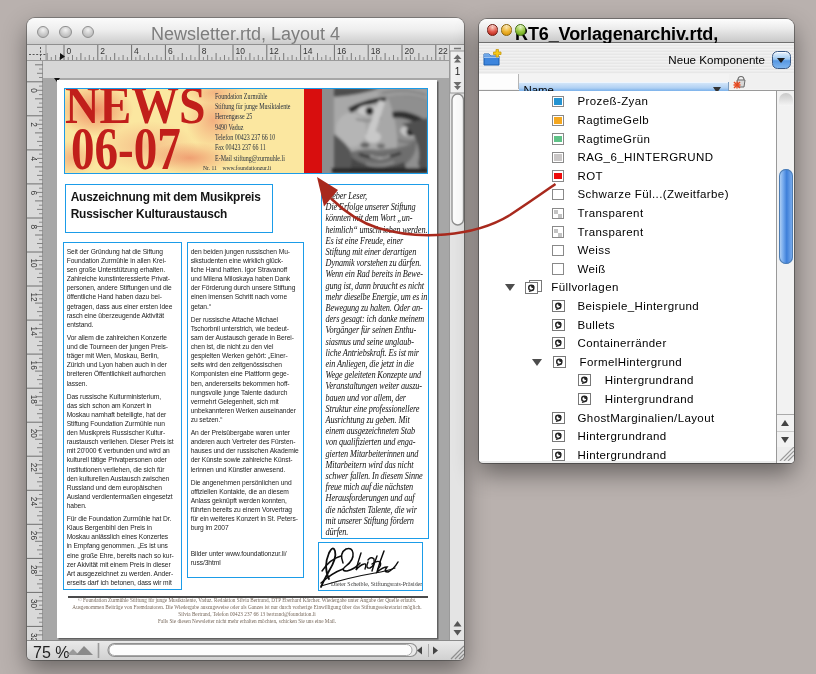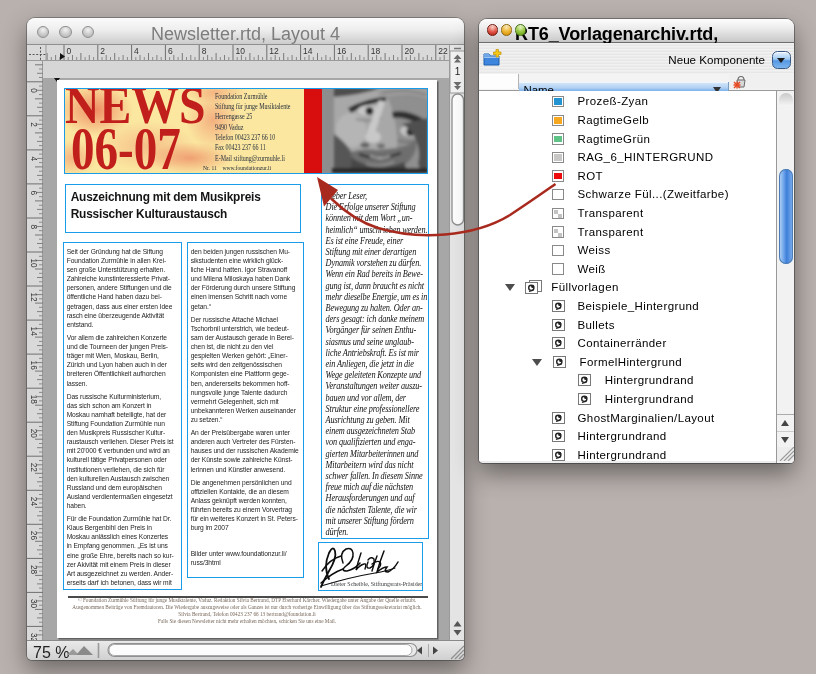--- a/index.html
+++ b/index.html
@@ -30,21 +30,21 @@
   
   #w1bottom{left:0;top:622px;width:100%;height:20px;background:linear-gradient(#e9e9e9,#cfcfcf);border-top:1px solid #8a8a8a;}
 
   
   #page{left:30px;top:62px;width:380px;height:558px;background:#ffffff;
         box-shadow:1.5px 1.5px 0 rgba(40,40,40,.55);}
 
   
   .bluebox{position:absolute;border:1.6px solid #1b9ce8;box-sizing:border-box;}
   #hdrbox{left:7px;top:8px;width:364px;height:86px;}
-  #headline{left:8px;top:104px;width:236px;height:49px;}
+  #headline{left:8px;top:104px;width:208px;height:49px;}
   #col1{left:6px;top:162px;width:119px;height:348px;}
   #col2{left:130px;top:162px;width:117px;height:336px;}
   #col3{left:264px;top:104px;width:108px;height:355px;}
   #sigbox{left:261px;top:462px;width:105px;height:49px;}
 
   .bluebox{overflow:hidden;}
   .body-txt{font-size:7.6px;line-height:9.1px;color:#1d1d1d;padding:4px 0 0 3px;
      letter-spacing:-0.1px;white-space:nowrap;transform:scale(0.88,1);transform-origin:0 0;}
   .body-txt p{margin:0 0 4.2px 0;}
   #col3 .body-txt{font-family:"Liberation Serif", serif;font-style:italic;font-size:9.3px;

